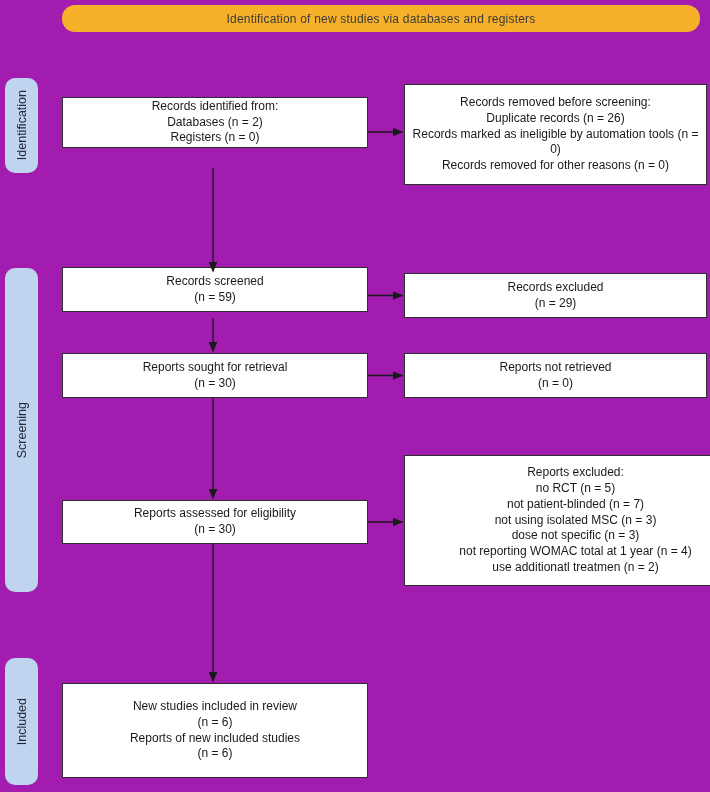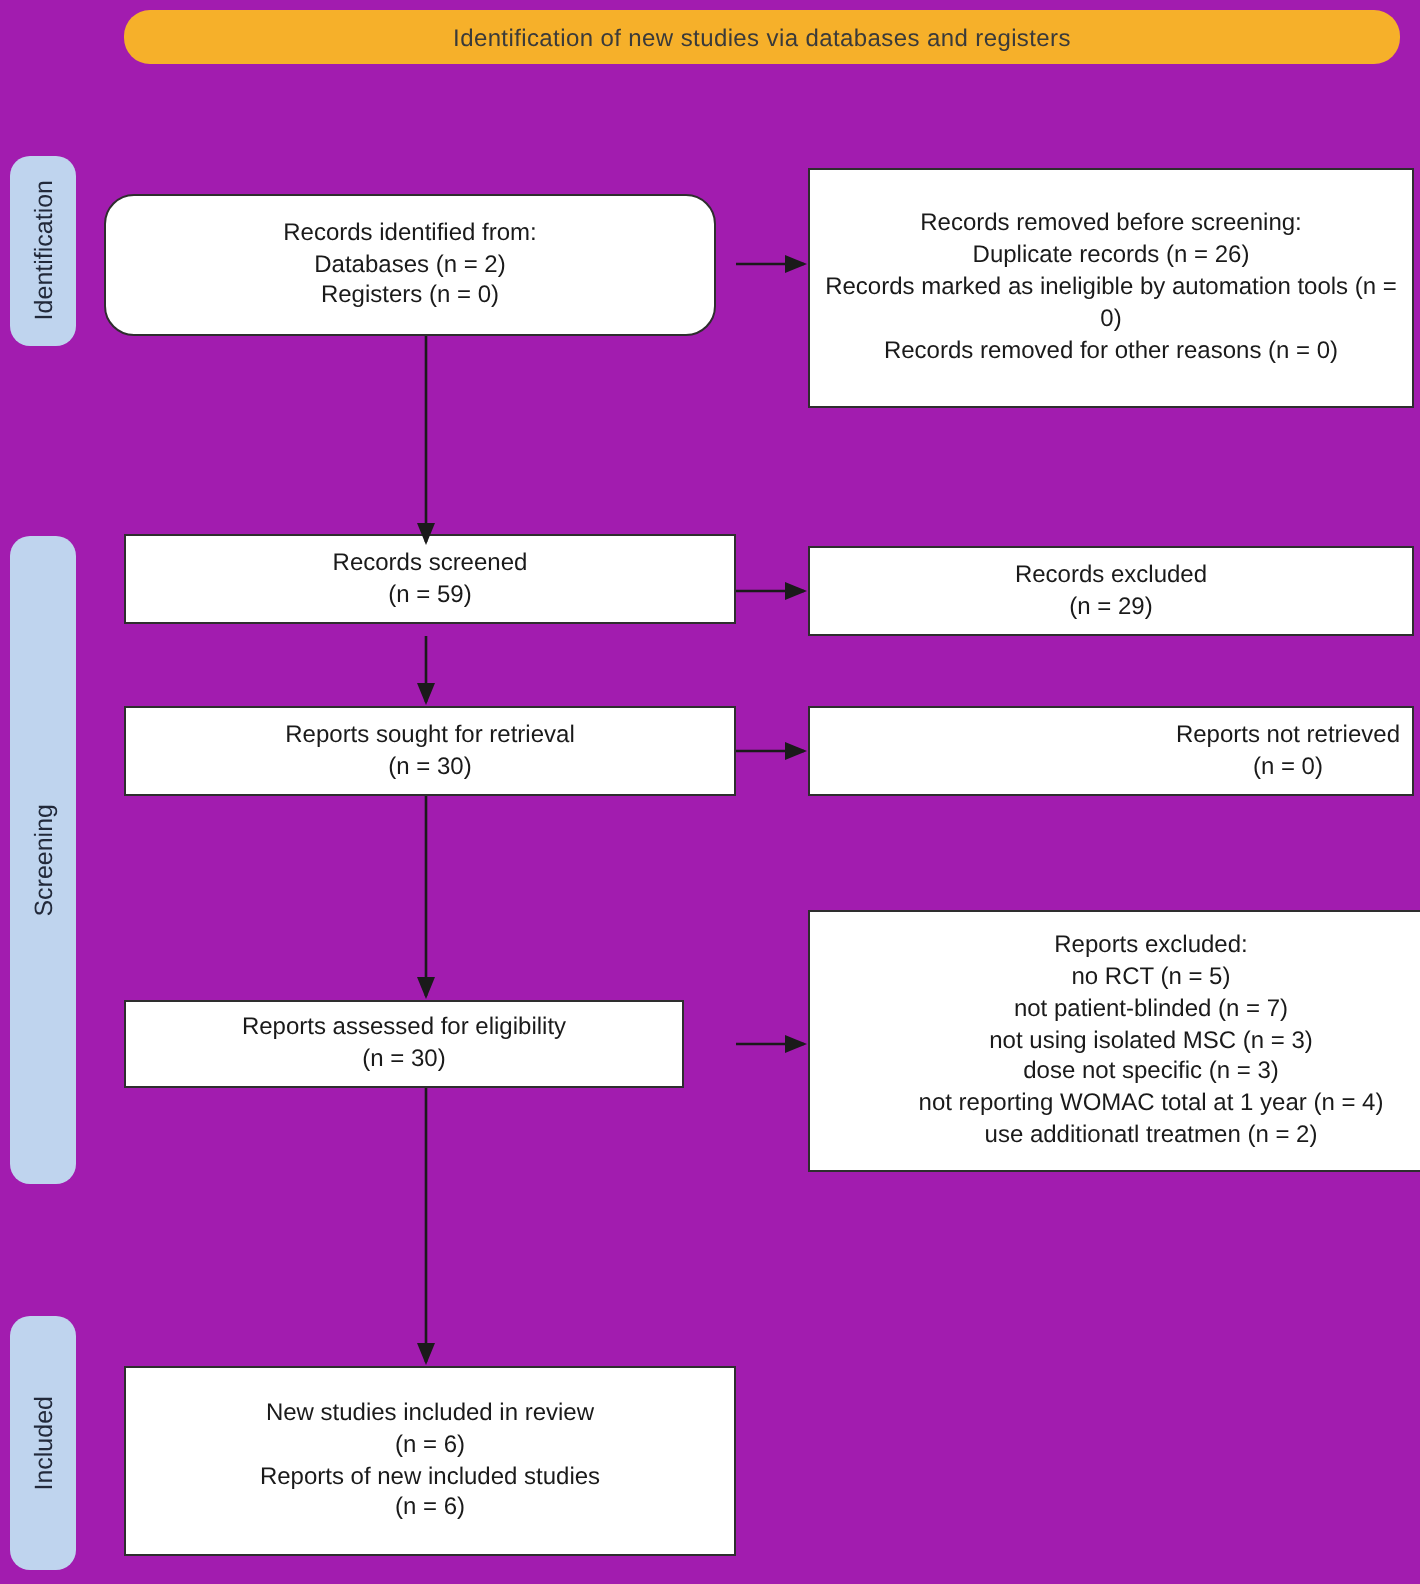--- a/index.html
+++ b/index.html
@@ -43,27 +43,27 @@
     background: #ffffff;
     border: 1.4px solid #2e2e2e;
     box-sizing: border-box;
     display: flex; align-items: center; justify-content: center;
     text-align: center;
     font-size: 12px; color: #1a1a1a;
     line-height: 1.32;
     padding: 2px 6px;
   }
   .box-text { white-space: pre-line; }
-  .b1 { left: 52px;  top: 97px;  width: 306px; height: 71px; border-radius: 15px;  }
-  .r1 { left: 404px; top: 84px;  width: 303px; height: 120px; }
+  .b1 { left: 62px;  top: 97px;  width: 306px; height: 51px;  }
+  .r1 { left: 404px; top: 84px;  width: 303px; height: 101px; }
   .b2 { left: 62px;  top: 267px; width: 306px; height: 45px;  }
   .r2 { left: 404px; top: 273px; width: 303px; height: 45px; align-items: center;  }
   .b3 { left: 62px;  top: 353px; width: 306px; height: 45px;  }
-  .r3 { left: 404px; top: 353px; width: 303px; height: 45px; justify-content: flex-end;  }
-  .b4 { left: 62px;  top: 500px; width: 280px; height: 44px;  }
+  .r3 { left: 404px; top: 353px; width: 303px; height: 45px;  }
+  .b4 { left: 62px;  top: 500px; width: 306px; height: 44px;  }
   .r4 { left: 404px; top: 455px; width: 343px; height: 131px; }
   .b5 { left: 62px;  top: 683px; width: 306px; height: 95px;  }
   .arrows {
     position: absolute;
     left: 0; top: 0;
     width: 710px; height: 792px;
     pointer-events: none;
   }
 </style>
 </head>

